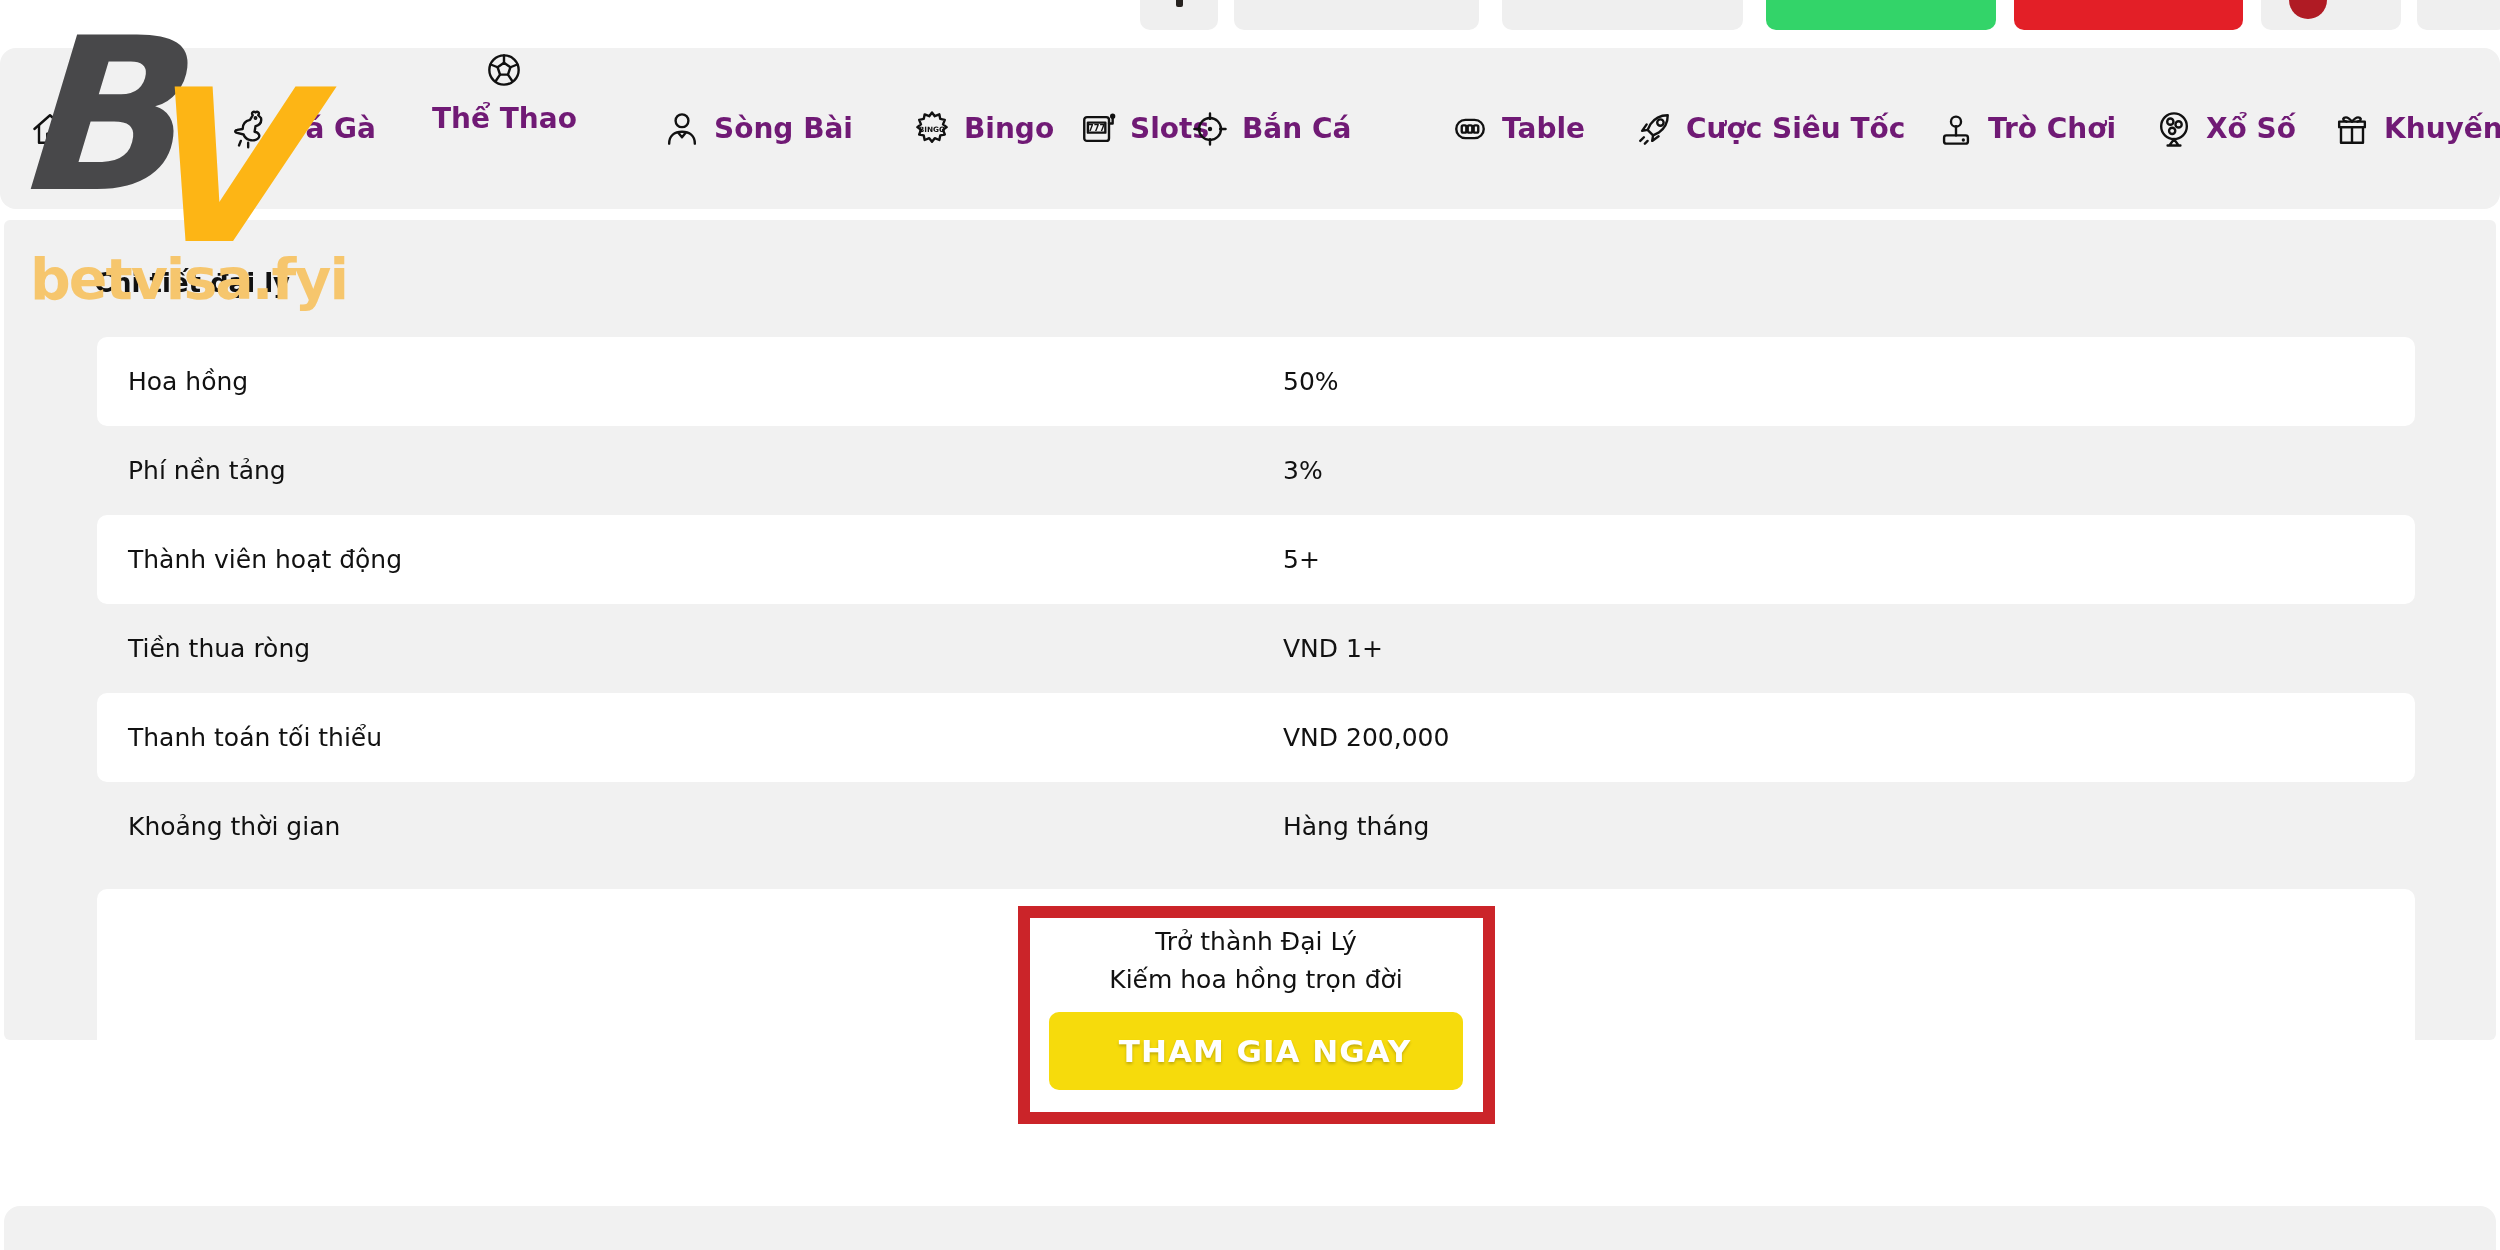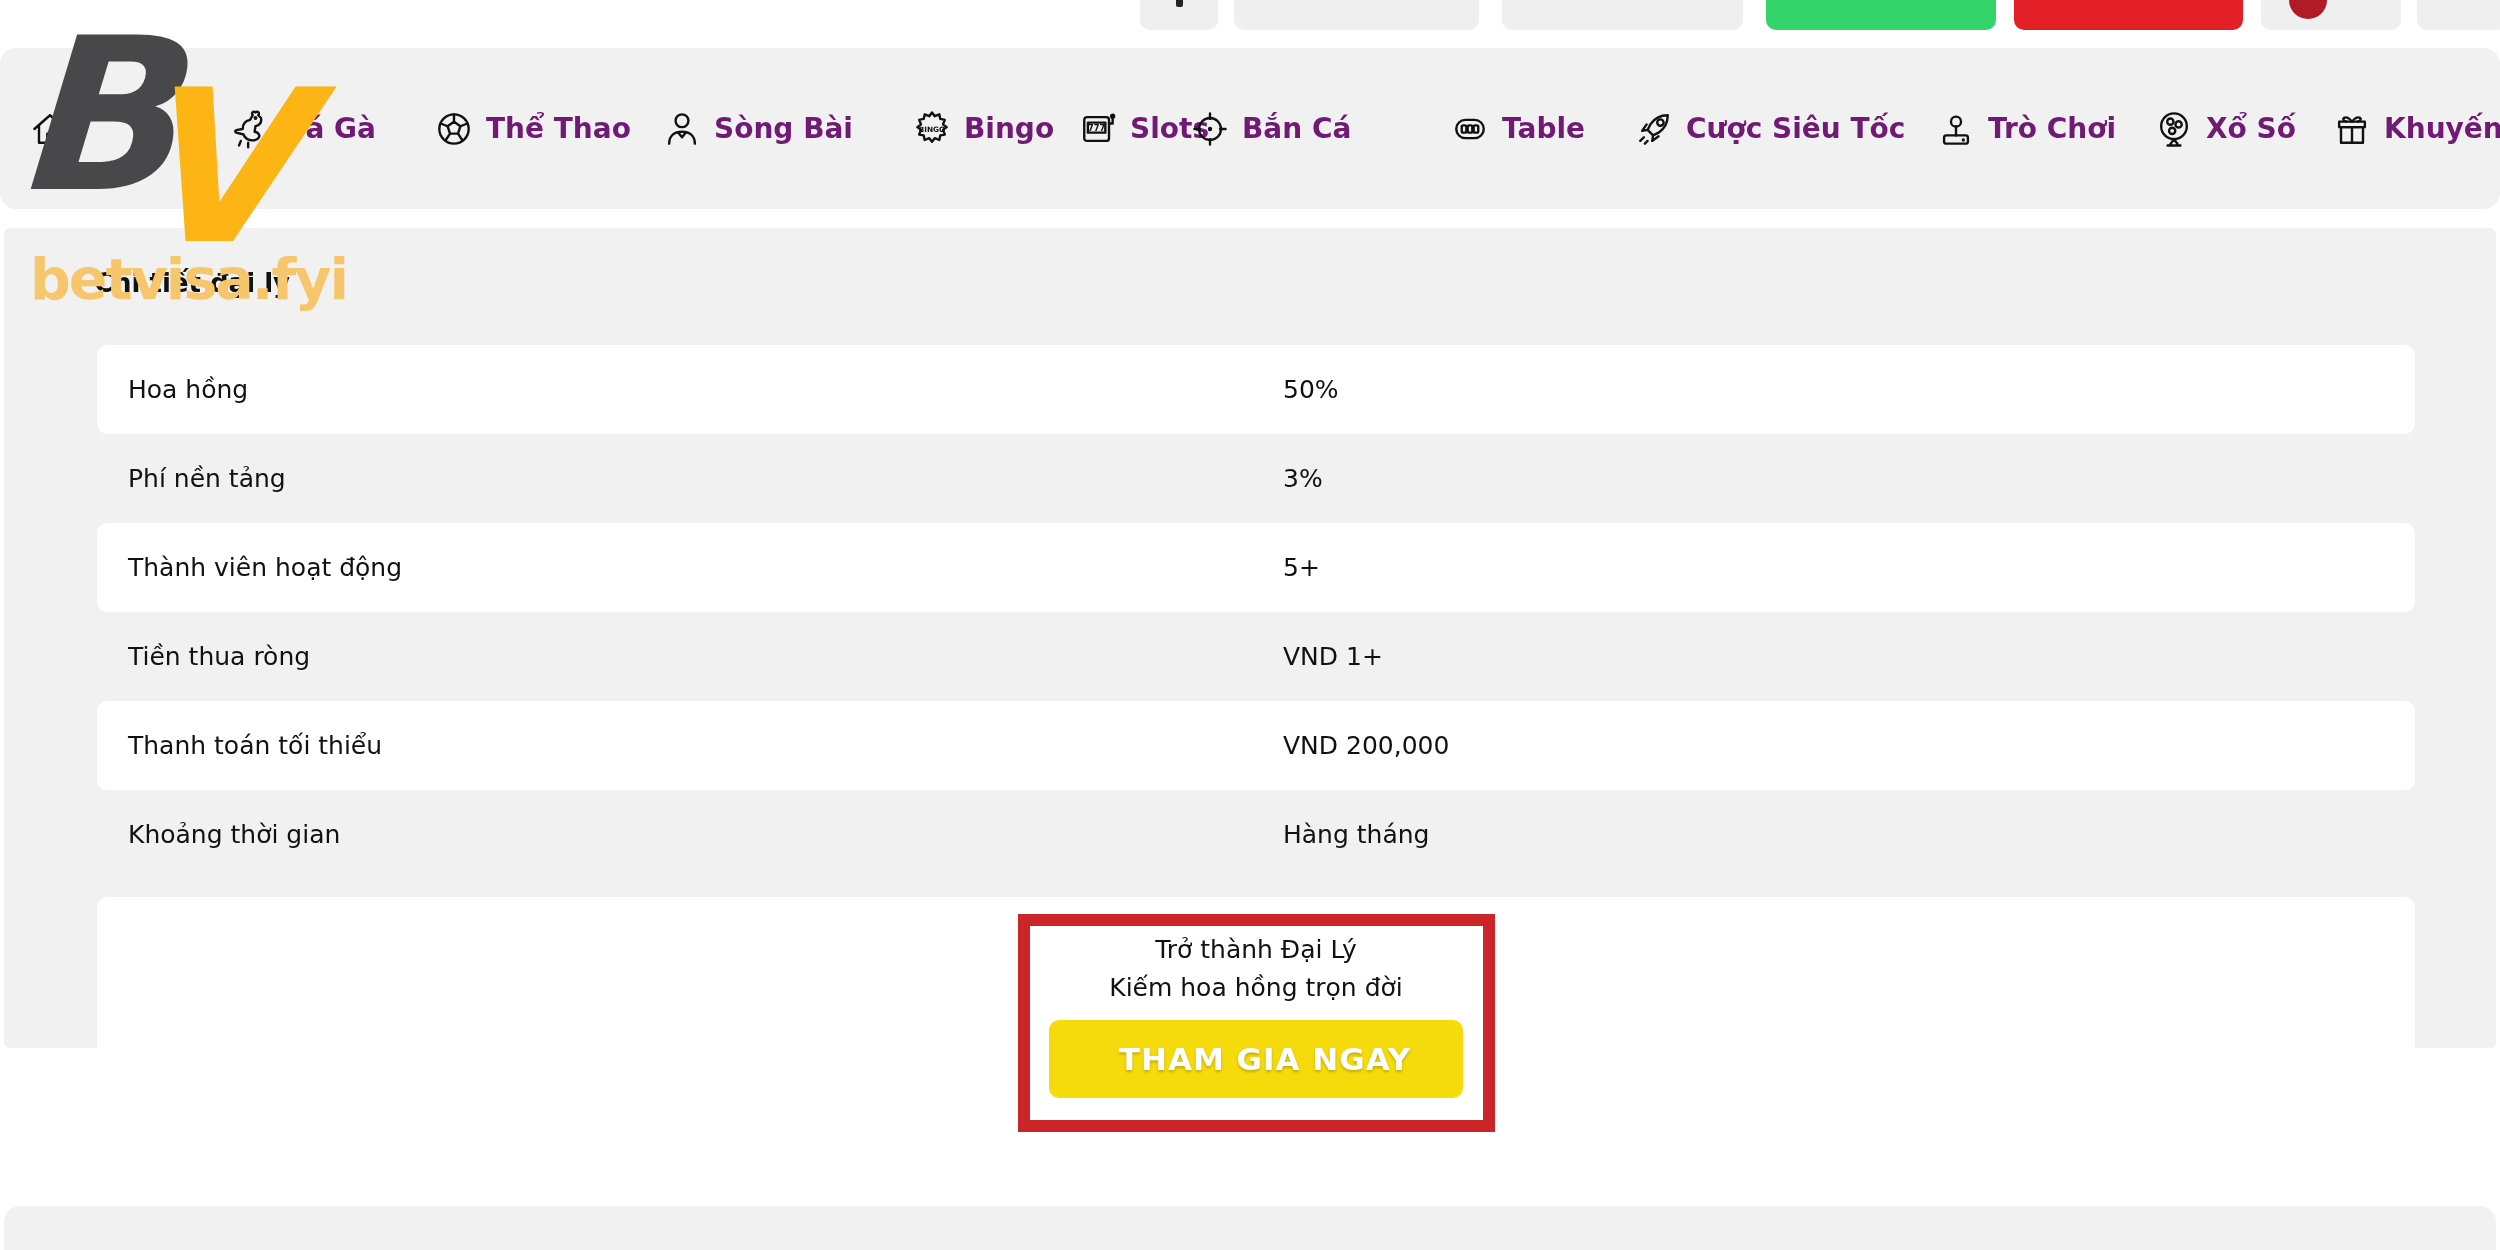--- a/index.html
+++ b/index.html
@@ -39,21 +39,21 @@
   .watermark{position:absolute;left:0;top:0;z-index:5;pointer-events:none;}
   .wm-b,.wm-v{position:absolute;font-weight:900;font-style:italic;font-size:212px;line-height:1;transform:skewX(-6deg);}
   .wm-b{left:34px;top:10px;color:#48484a;}
   .wm-v{left:150px;top:62px;color:var(--logo-yellow);}
   .wm-domain{
     position:absolute;left:30px;top:246px;font-size:57px;font-weight:bold;
     letter-spacing:-2px;color:var(--watermark-text);white-space:nowrap;
   }
   
   .panel{
-    position:absolute;left:4px;top:228px;width:2492px;height:820px;
+    position:absolute;left:4px;top:220px;width:2492px;height:820px;
     background:var(--panel-gray);border-radius:6px;
   }
   .heading{position:absolute;left:94px;top:268px;font-size:26px;font-weight:bold;}
   .rows{position:absolute;left:93px;top:117px;width:2318px;}
   .row{height:89px;display:flex;align-items:center;position:relative;}
   .row.white{background:#ffffff;border-radius:10px;}
   .row .lbl{padding-left:31px;font-size:25px;}
   .row .val{position:absolute;left:1186px;font-size:25px;}
   
   .cta-section{
@@ -113,21 +113,21 @@
     <div class="nav-item" style="left: 228px;">
       <span class="icon">
         <svg viewBox="0 0 48 48" fill="none" stroke="#111" stroke-width="2.6" stroke-linecap="round" stroke-linejoin="round">
           <path d="M27 9c-2-3 1-5 3-3 2-2 5 0 3 3l3 3c1 5-2 8-6 9l-1 6c5 1 7 5 3 8-5 3-13 1-15-5l-8-2c-2-1-1-3 1-3l6-1c0-5 3-9 8-10z"></path>
           <circle cx="30" cy="12" r=".8" fill="#111"></circle>
           <path d="M14 37l-2 5M22 39l0 5"></path>
         </svg>
       </span>
       <span class="lbl">Đá Gà</span>
     </div>
-    <div class="nav-item" style="left: 432px;">
+    <div class="nav-item" style="left: 432px; flex-direction: column;">
       <span class="icon">
         <svg viewBox="0 0 48 48" fill="none" stroke="#111" stroke-width="2.6" stroke-linecap="round" stroke-linejoin="round">
           <circle cx="24" cy="24" r="16"></circle>
           <path d="M24 16l7 5-2.7 8h-8.6L17 21z"></path>
           <path d="M24 16v-8M31 21l7.5-3M28.3 29l4.7 7M19.7 29l-4.7 7M17 21l-7.5-3"></path>
         </svg>
       </span>
       <span class="lbl">Thể Thao</span>
     </div>
     <div class="nav-item" style="left: 660px;">

